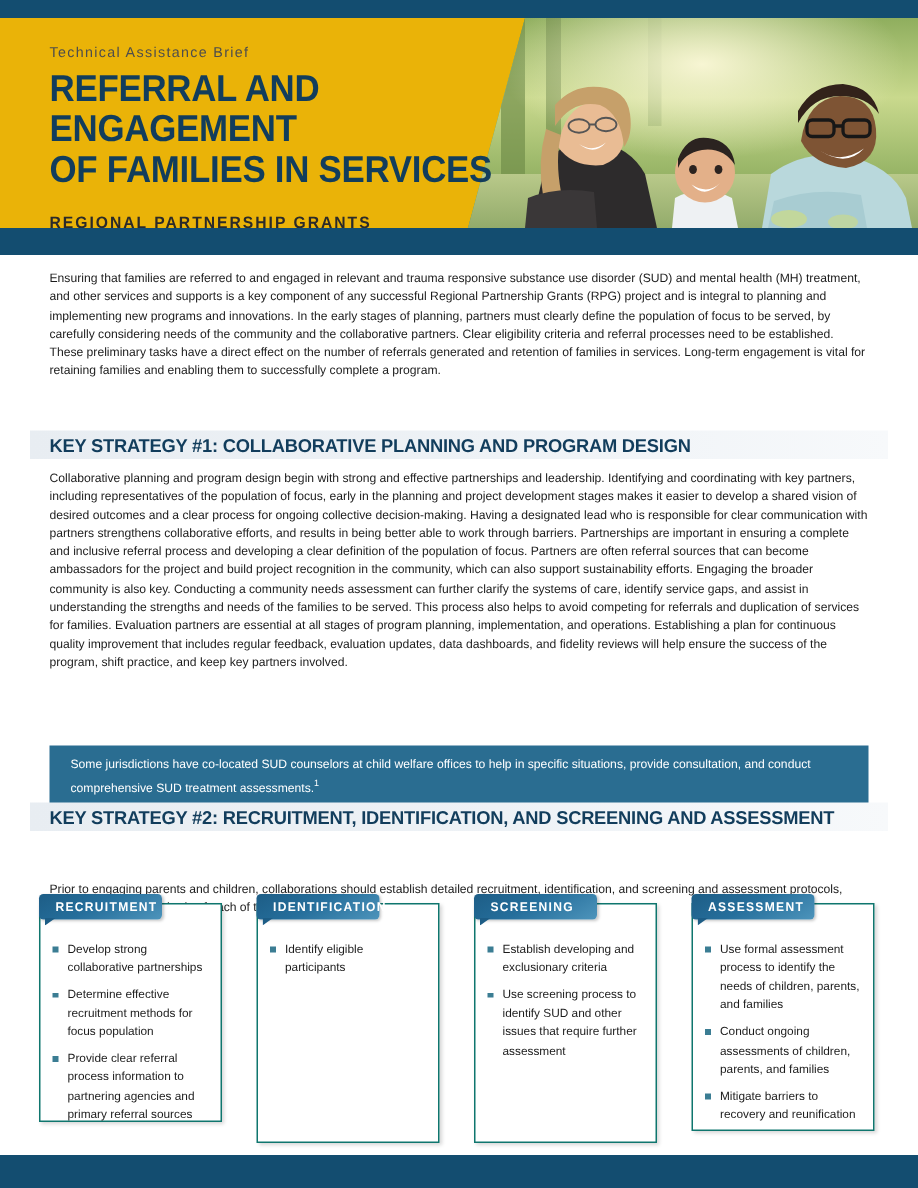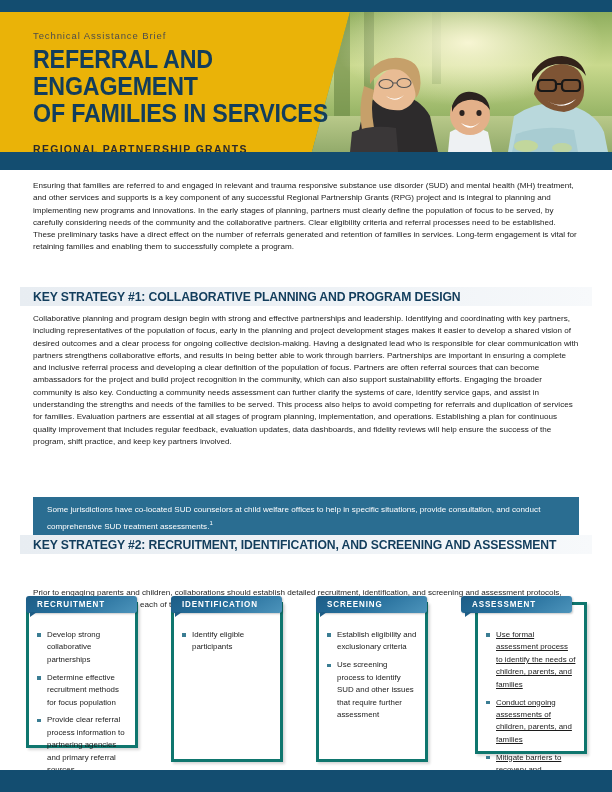--- a/index.html
+++ b/index.html
@@ -145,36 +145,36 @@
   .cards {
     position: absolute;
     left: 26px;
     top: 596px;
     width: 562px;
     height: 166px;
   }
   .card {
     position: absolute;
     top: 6px;
-    width: 112px;
+    width: 122px;
     background: #ffffff;
-    border: 3px solid #0f766e;
+    border: 1px solid #0f766e;
     box-shadow: 1.5px 1.5px 2.5px rgba(0,0,0,0.16);
     box-sizing: border-box;
   }
   .card.c0 { left: 0px;   height: 146px; }
   .card.c1 { left: 145px; height: 160px; }
   .card.c2 { left: 290px; height: 160px; }
-  .card.c3 { left: 449px; height: 152px; text-decoration: underline; }
+  .card.c3 { left: 435px; height: 152px; }
 
   .card-tab {
     position: absolute;
     top: 0;
     left: 0;
-    width: 111px;
+    width: 82px;
     height: 17px;
     background: linear-gradient(150deg, #1d5d86 0%, #256e9b 45%, #4d94bb 100%);
     border-radius: 3px 3px 3px 3px;
     box-shadow: 1px 1px 2px rgba(0,0,0,0.22);
   }
   .card-tab::after {
     
     content: "";
     position: absolute;
     left: 4px;
@@ -346,21 +346,21 @@
   </div>
 
   <div class="card c1">
     <ul class="card-list">
       <li>Identify eligible participants</li>
     </ul>
   </div>
 
   <div class="card c2">
     <ul class="card-list">
-      <li>Establish eligibility and exclusionary criteria</li>
+      <li>Establish developing and exclusionary criteria</li>
       <li>Use screening process to identify SUD and other issues that require further assessment</li>
     </ul>
   </div>
 
   <div class="card c3">
     <ul class="card-list">
       <li>Use formal assessment process to identify the needs of children, parents, and families</li>
       <li>Conduct ongoing assessments of children, parents, and families</li>
       <li>Mitigate barriers to recovery and reunification</li>
     </ul>

